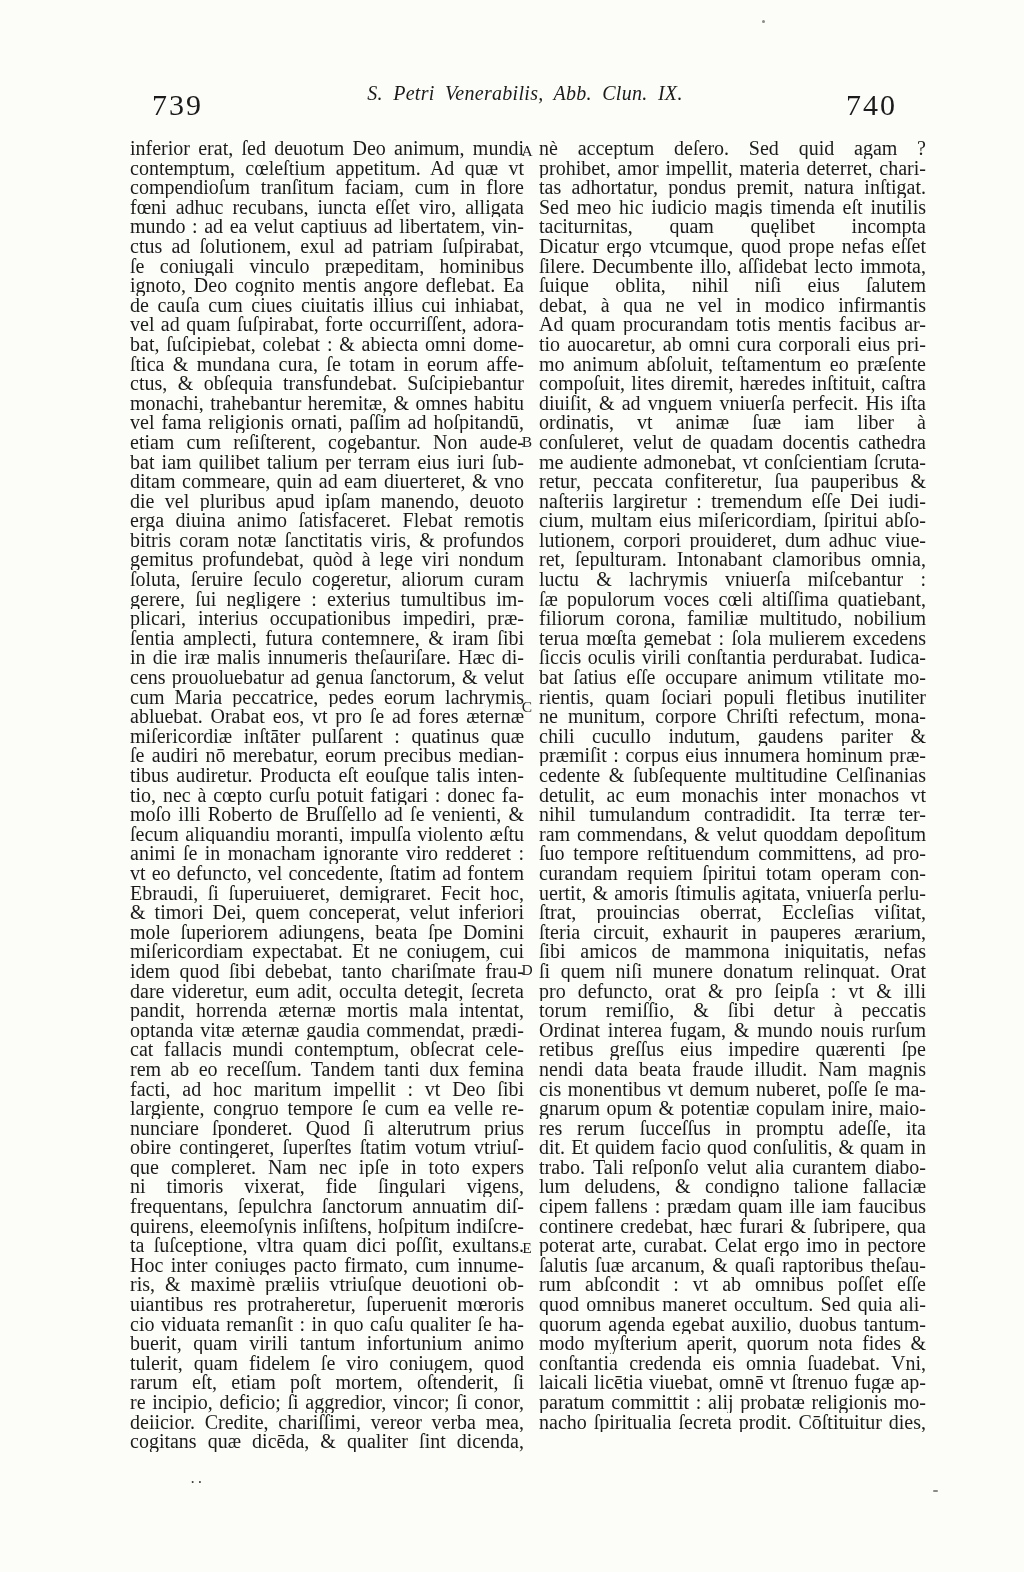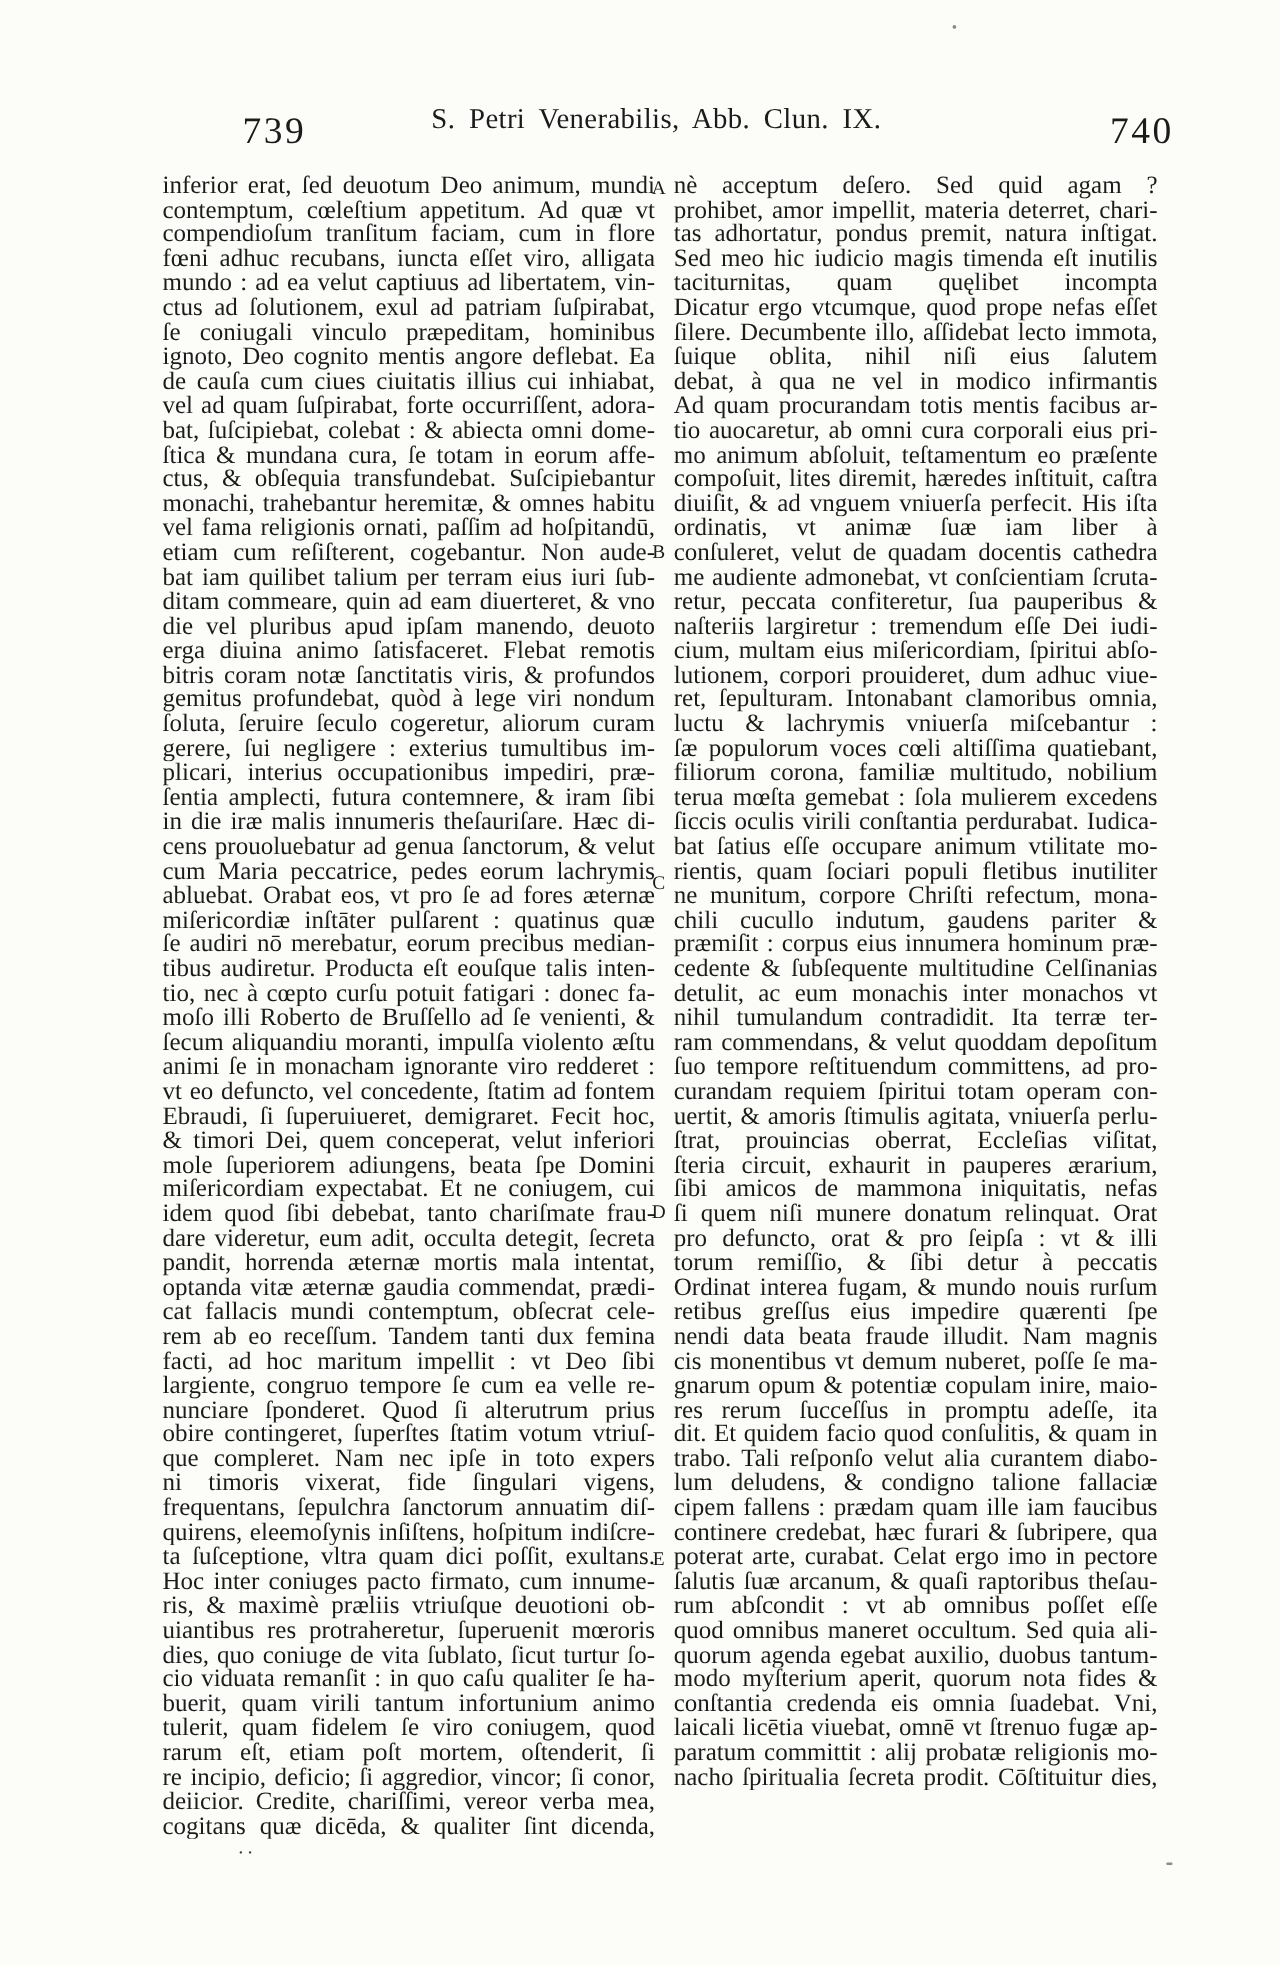--- a/index.html
+++ b/index.html
@@ -2,27 +2,28 @@
 <html><head>
 <meta charset="utf-8">
 <style>
   html,body { margin:0; padding:0; background:#ffffff; }
   .page {
     position:relative; width:1024px; height:1572px;
     background:#fcfcf9;
     font-family:"Liberation Serif","DejaVu Serif",serif;
     color:#1b1b1b; overflow:hidden;
   }
-  .folio { position:absolute; top:88px; font-size:30px; letter-spacing:2px;margin-left:42px; }
+  .folio { position:absolute; top:88px; font-size:30px; letter-spacing:2px; }
   .folio-left  { left:152px; }
   .folio-right { left:846px; }
   .title {
     position:absolute; top:82px; left:230px; width:590px;
-    text-align:center; font-size:23px; word-spacing:5px; letter-spacing:0.3px;
+    text-align:center; font-size:20px; word-spacing:5px; letter-spacing:0.3px;
     white-space:nowrap;
+    font-style:italic;
   }
   .col {
     position:absolute; top:139px; font-size:20px; line-height:19.6px;
   }
   .col-left  { left:130px; width:394px; }
   .col-right { left:539px; width:387px; }
   .col .line {
     height:19.6px; overflow:hidden;
     text-align:justify; text-align-last:justify; -moz-text-align-last:justify;
     word-spacing:1px;
@@ -110,21 +111,20 @@
       <div class="line">nunciare ſponderet. Quod ſi alterutrum prius</div>
       <div class="line">obire contingeret, ſuperſtes ſtatim votum vtriuſ-</div>
       <div class="line">que compleret. Nam nec ipſe in toto expers diui-</div>
       <div class="line">ni timoris vixerat, fide ſingulari vigens, orationes</div>
       <div class="line">frequentans, ſepulchra ſanctorum annuatim diſ-</div>
       <div class="line">quirens, eleemoſynis inſiſtens, hoſpitum indiſcre-</div>
       <div class="line">ta ſuſceptione, vltra quam dici poſſit, exultans.</div>
       <div class="line">Hoc inter coniuges pacto firmato, cum innume-</div>
       <div class="line">ris, &amp; maximè præliis vtriuſque deuotioni ob-</div>
       <div class="line">uiantibus res protraheretur, ſuperuenit mœroris</div>
-      <div class="line">dies, quo coniuge de vita ſublato, ſicut turtur ſo-</div>
       <div class="line">cio viduata remanſit : in quo caſu qualiter ſe ha-</div>
       <div class="line">buerit, quam virili tantum infortunium animo</div>
       <div class="line">tulerit, quam fidelem ſe viro coniugem, quod per-</div>
       <div class="line">rarum eſt, etiam poſt mortem, oſtenderit, ſi narra-</div>
       <div class="line">re incipio, deficio; ſi aggredior, vincor; ſi conor,</div>
       <div class="line">deiicior. Credite, chariſſimi, vereor verba mea, &amp;</div>
       <div class="line">cogitans quæ dicēda, &amp; qualiter ſint dicenda, pe-</div>
     </div>
 
   <div class="col col-right">

